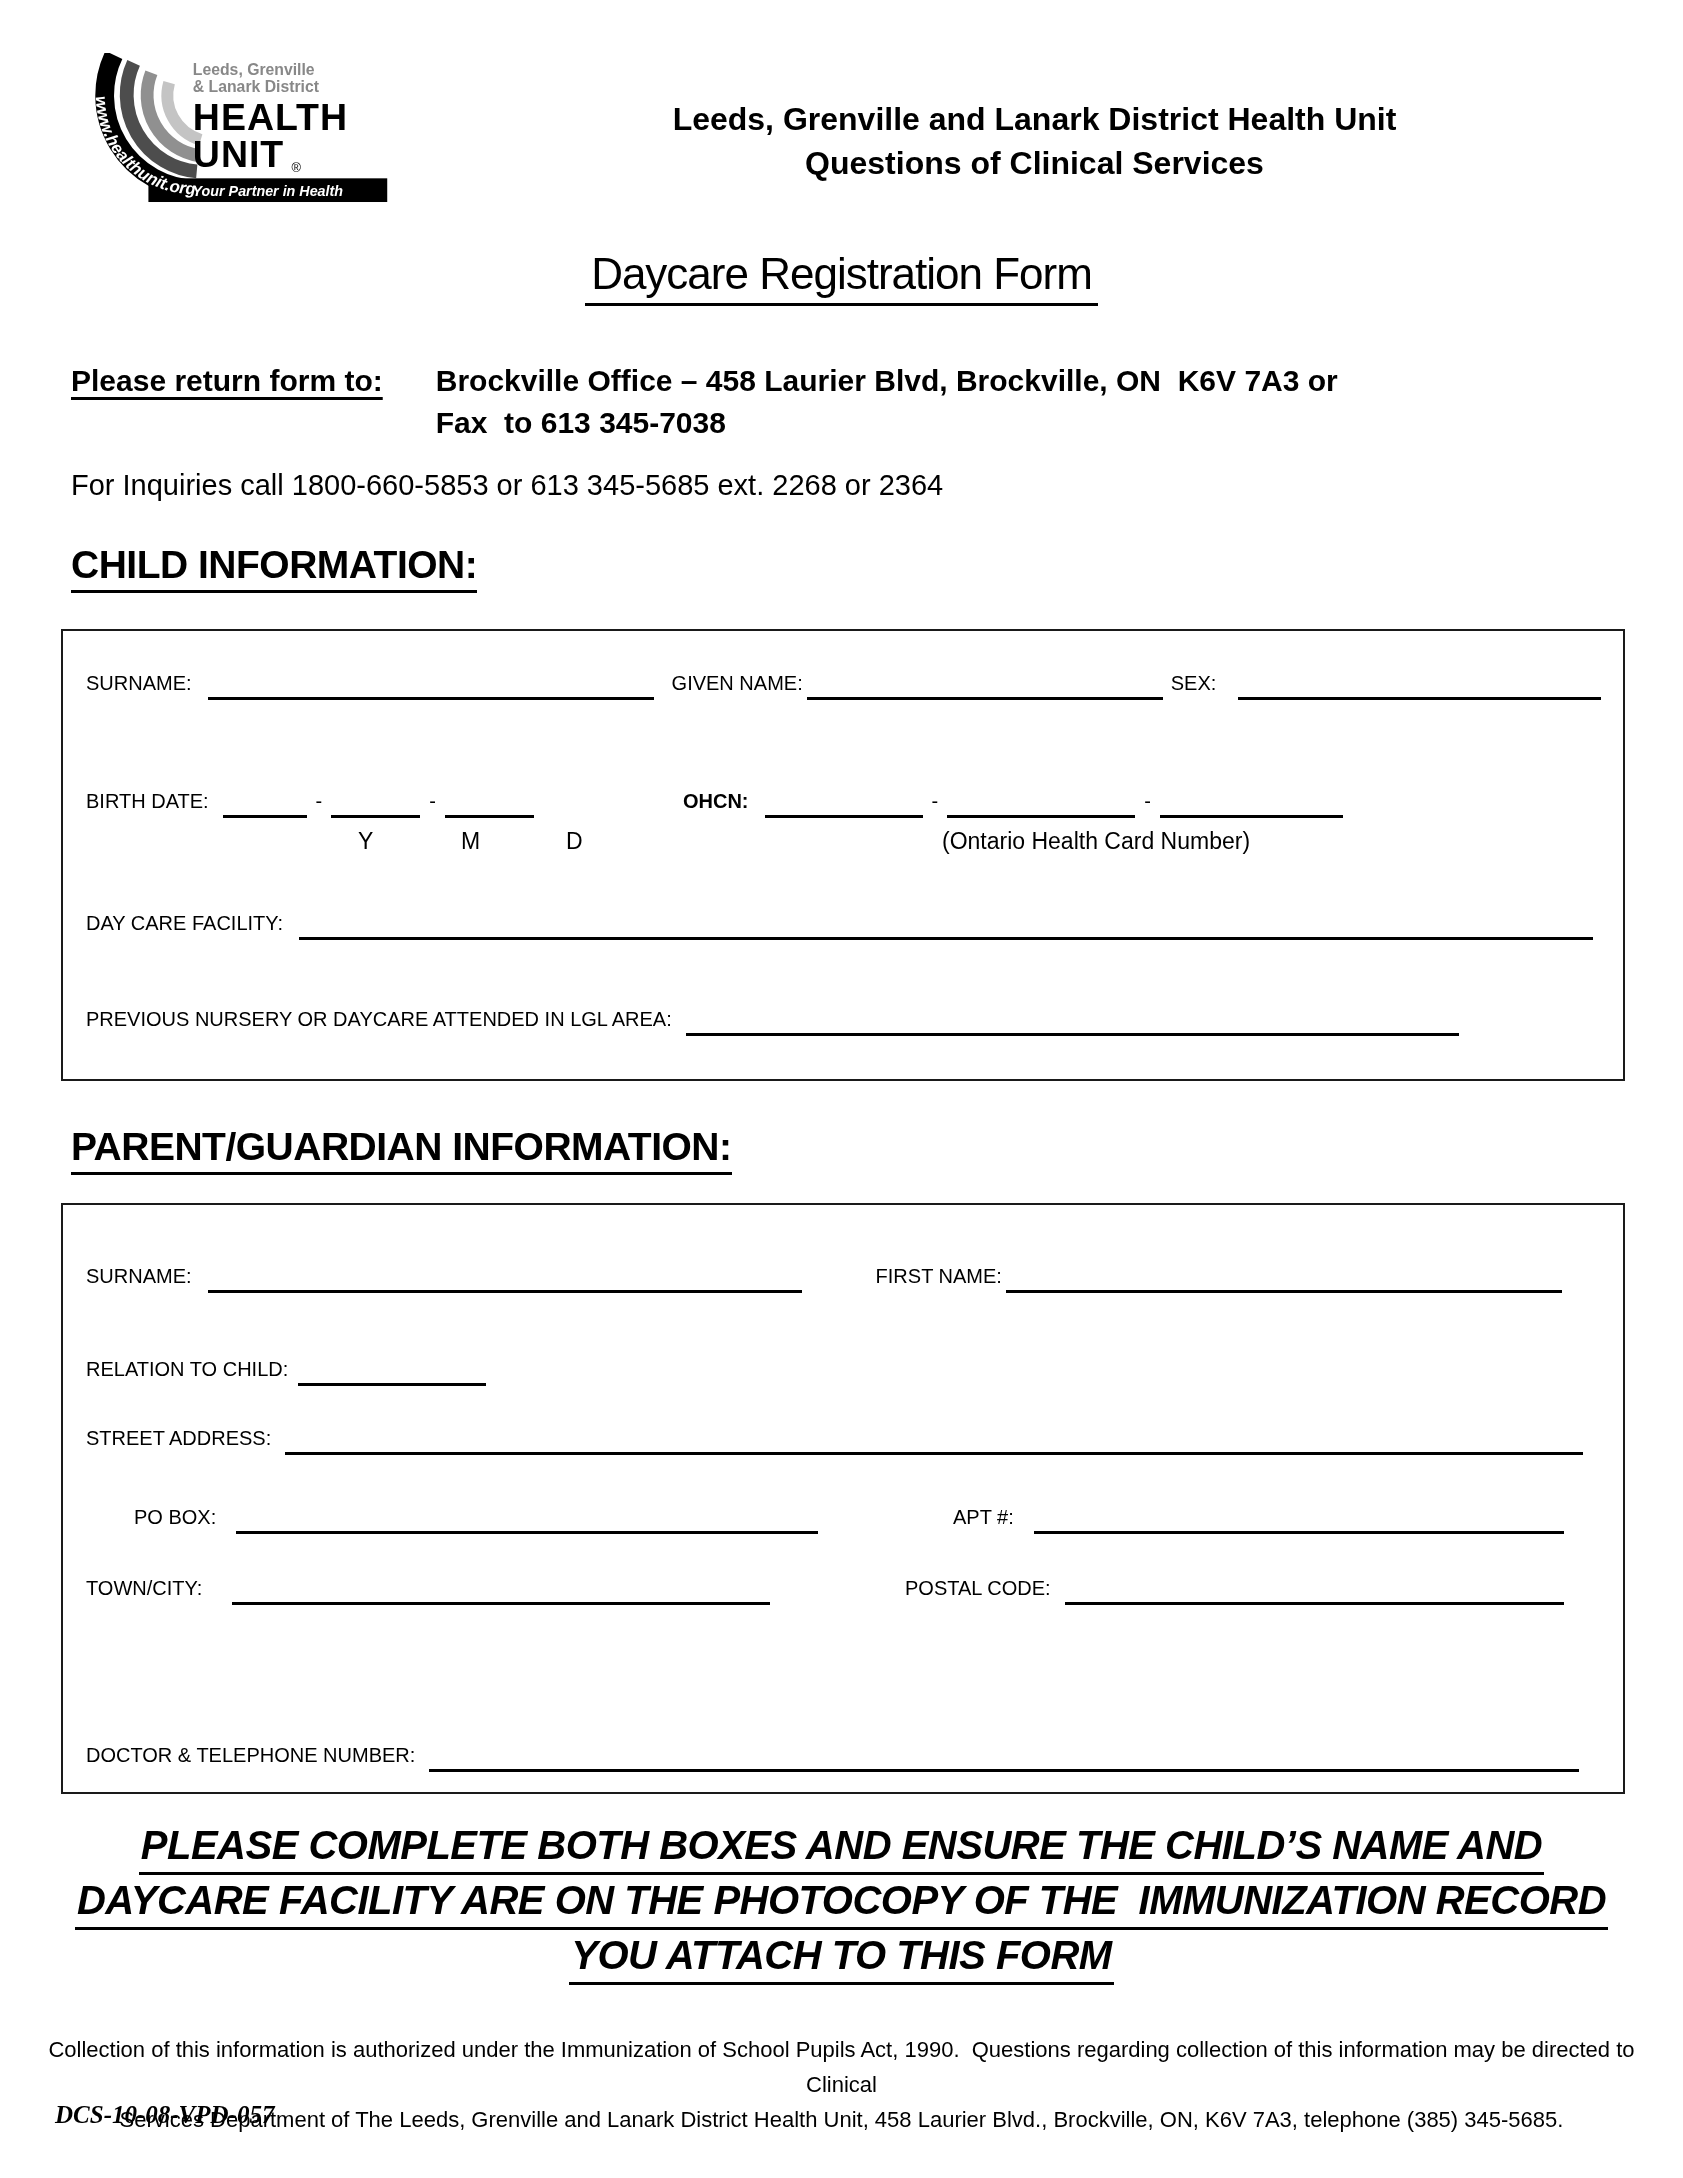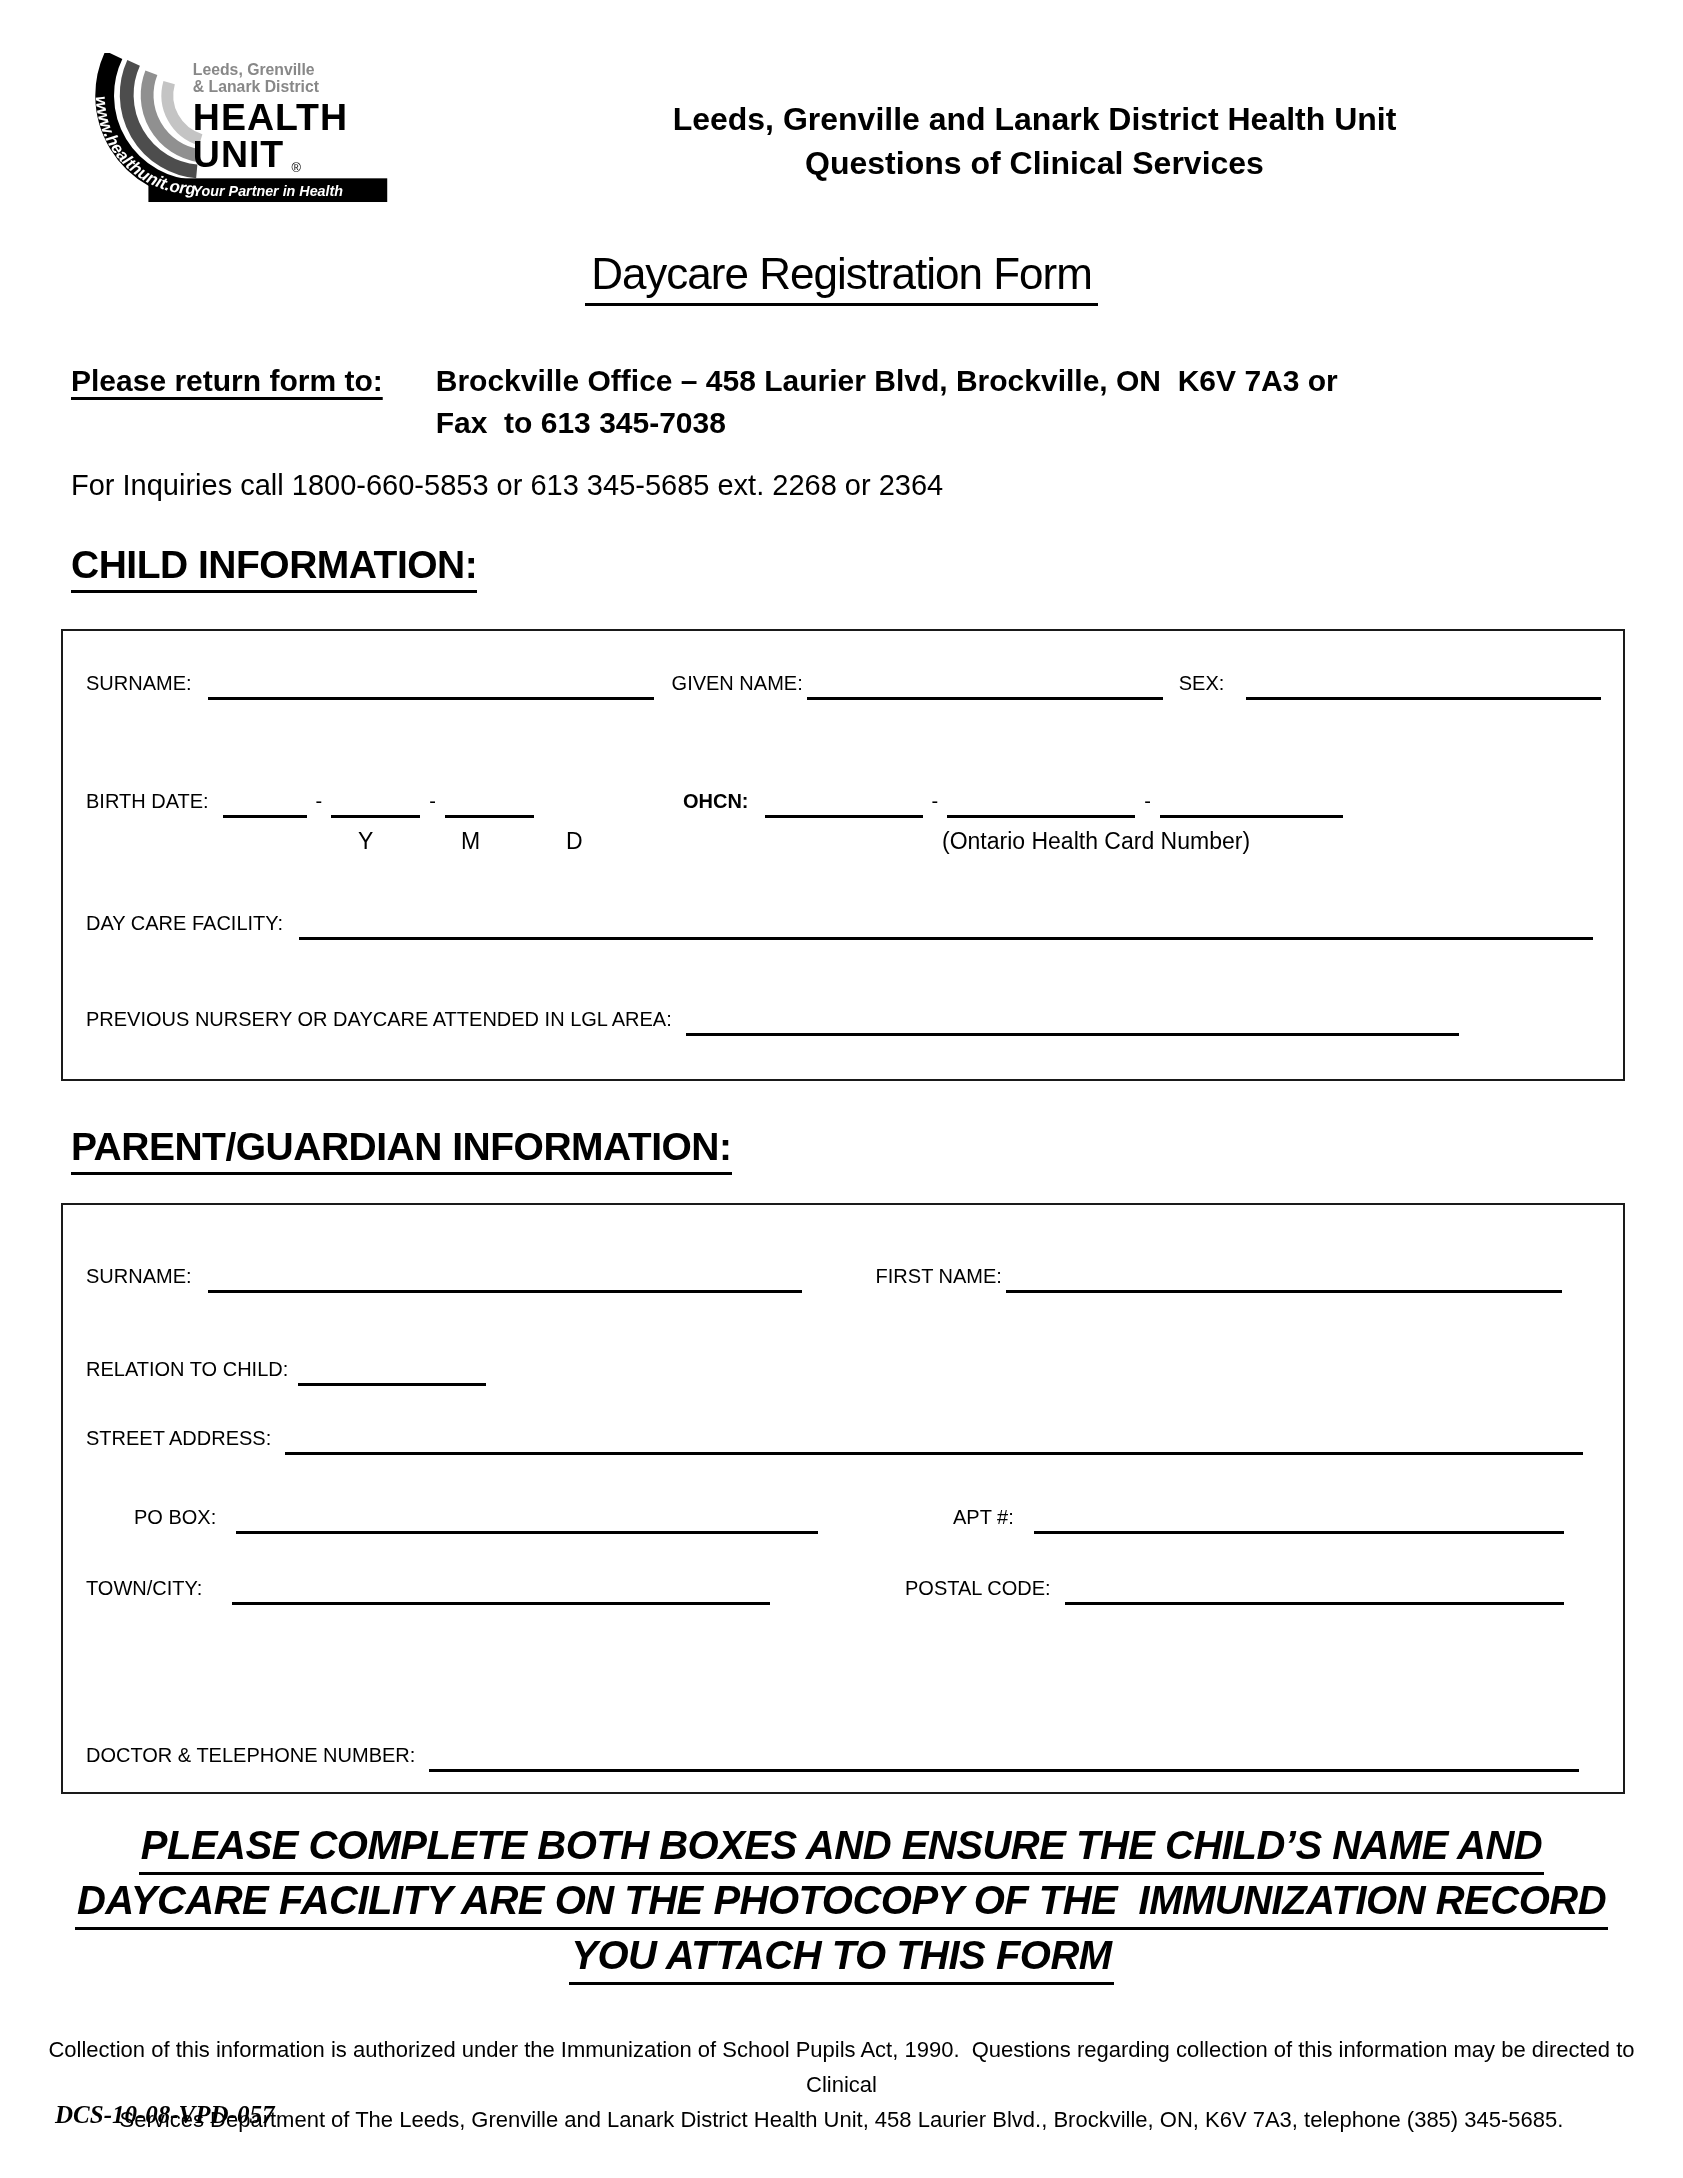--- a/index.html
+++ b/index.html
@@ -106,21 +106,21 @@
 
   <div class="section-heading" style="top:543px;">CHILD INFORMATION:</div>
 
   <div class="box child-box">
 
     <div class="row" style="top:35px;right:22px;">
       <span class="lbl">SURNAME:</span>
       <span class="line" style="width:446px;margin-left:16px;"></span>
       <span class="lbl" style="margin-left:18px;">GIVEN NAME:</span>
       <span class="line" style="width:356px;margin-left:4px;"></span>
-      <span class="lbl" style="margin-left:16px;">SEX:</span>
+      <span class="lbl" style="margin-left:8px;">SEX:</span>
       <span class="line grow" style="margin-left:22px;"></span>
     </div>
 
     <div class="row" style="top:153px;">
       <span class="lbl">BIRTH DATE:</span>
       <span class="line" style="width:84px;margin-left:14px;"></span>
       <span class="dash">-</span>
       <span class="line" style="width:89px;"></span>
       <span class="dash">-</span>
       <span class="line" style="width:89px;"></span>

